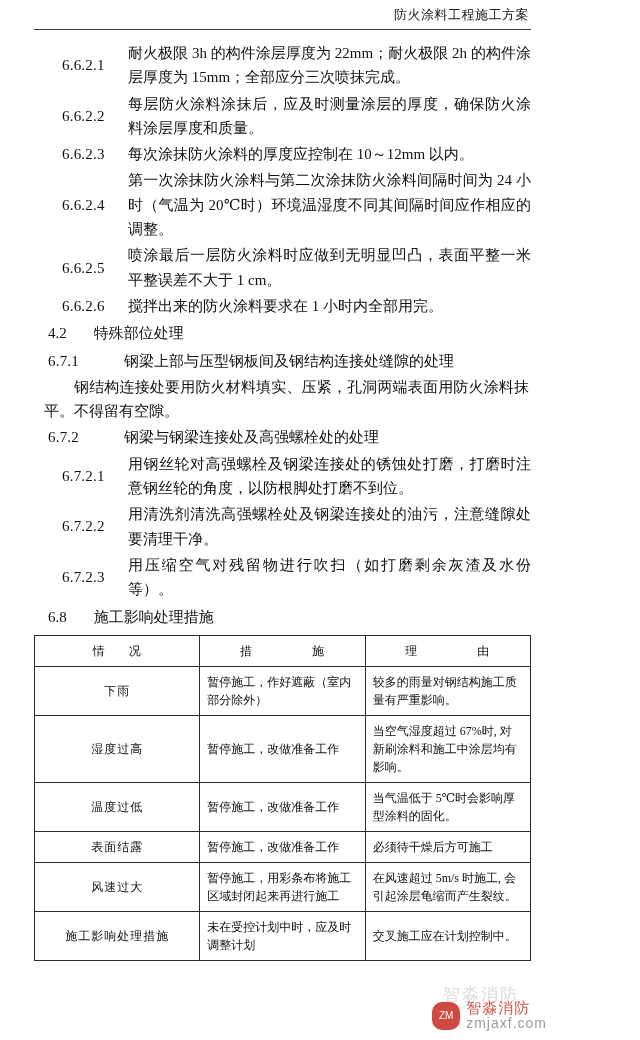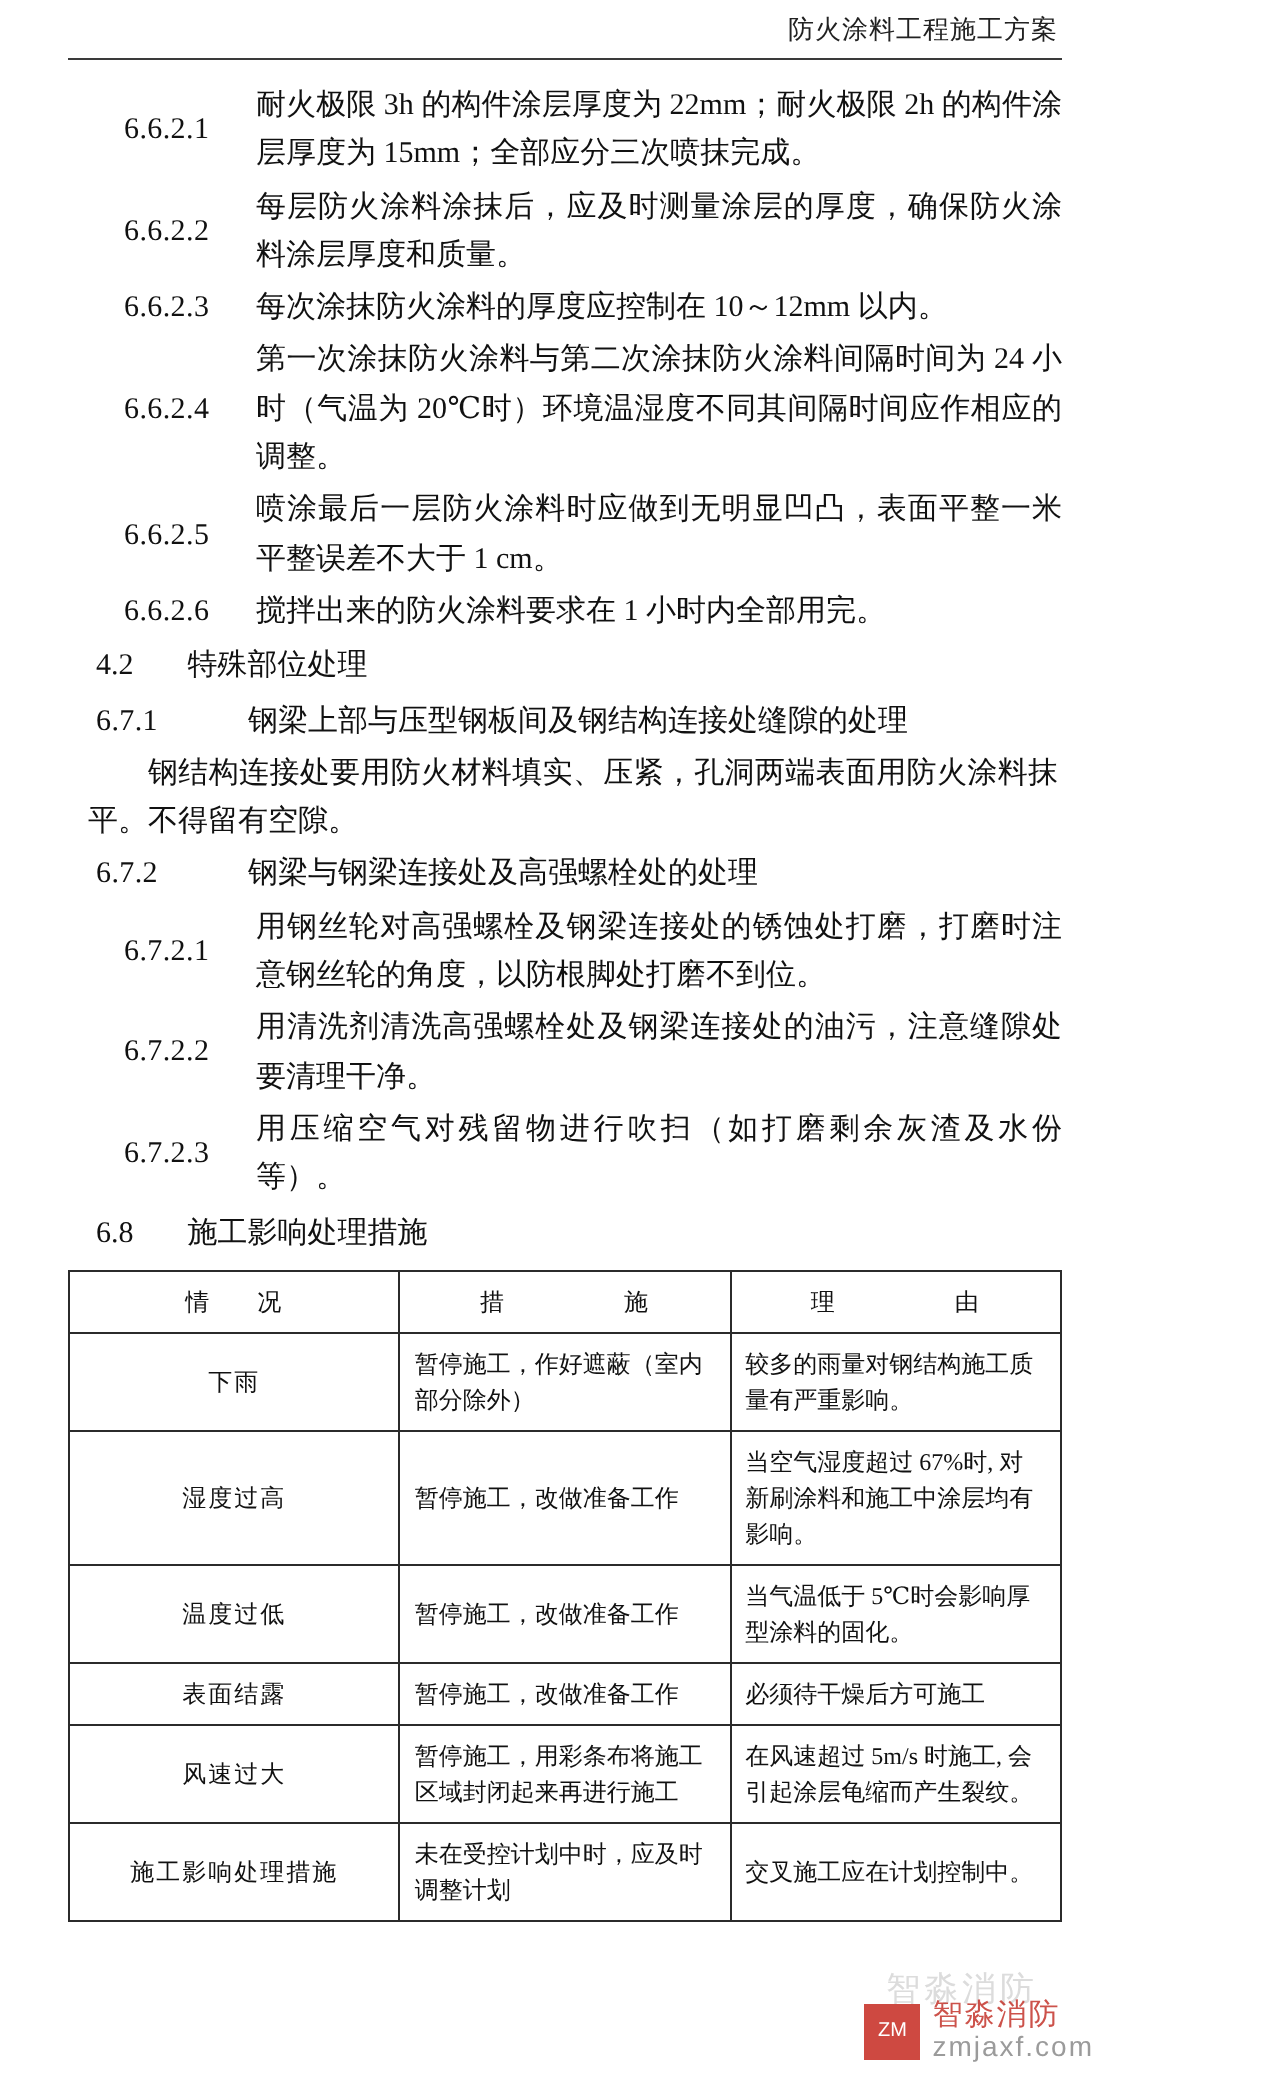--- a/index.html
+++ b/index.html
@@ -94,21 +94,21 @@
   .wm{
     position:absolute;
     right:18px;
     bottom:8px;
     display:flex;
     align-items:center;
     gap:6px;
     opacity:0.85;
   }
   .wm-badge{
-    width:28px;height:28px;border-radius:0;
+    width:28px;height:28px;border-radius:10px;
     background:#c62a20;
     display:flex;align-items:center;justify-content:center;
     color:#fff;font-size:10px;line-height:1.05;text-align:center;
     font-family:"Liberation Sans",sans-serif;
   }
   .wm-text{line-height:1.12;}
   .wm-main{font-size:15px;color:#c4352c;font-family:"Liberation Sans",sans-serif;letter-spacing:1px;}
   .wm-sub{font-size:14px;color:#8a8a8a;font-family:"Liberation Sans",sans-serif;letter-spacing:1px;}
   .wm-ghost{
     position:absolute;

